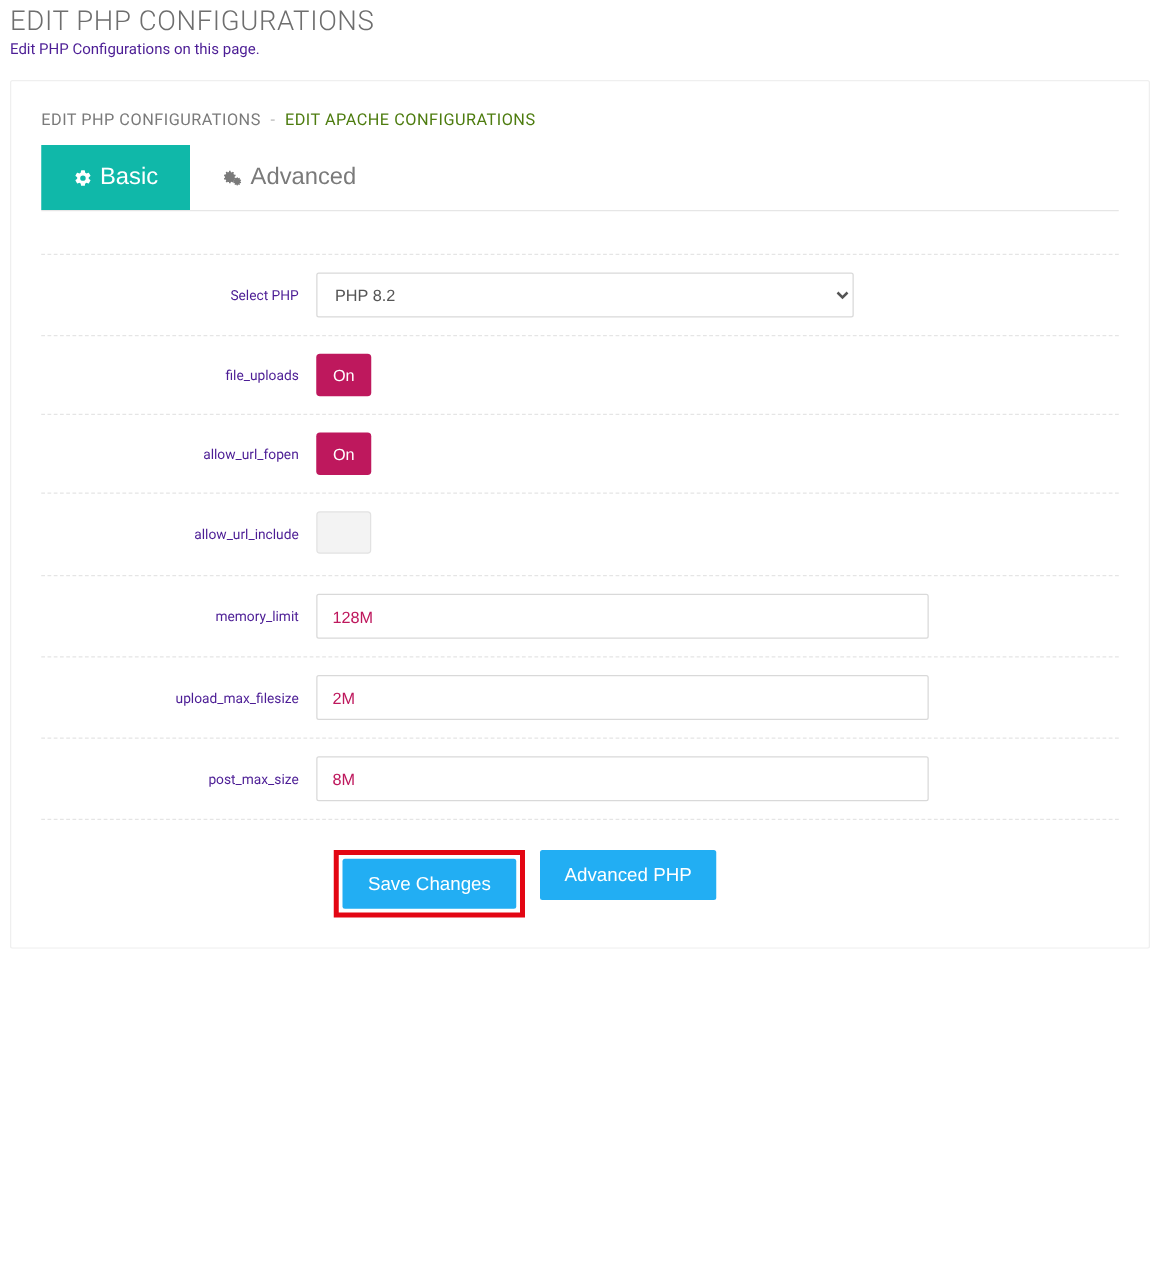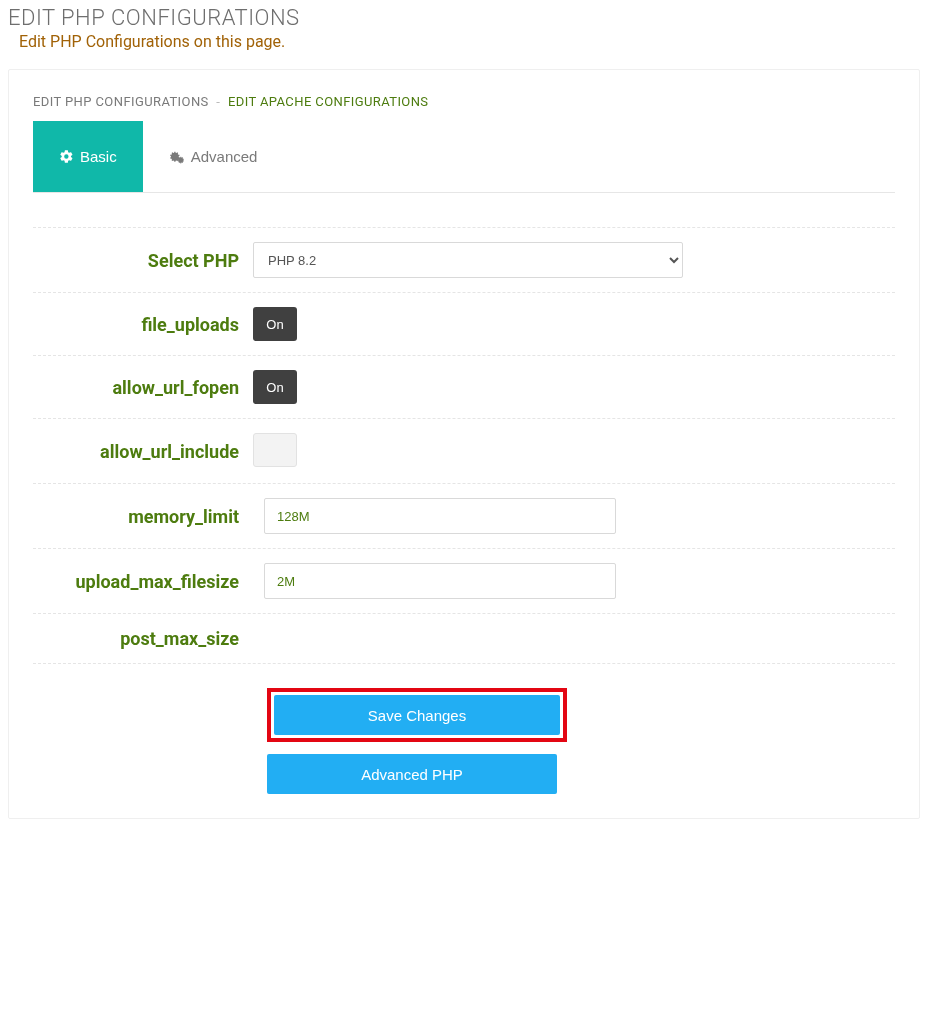--- a/index.html
+++ b/index.html
@@ -18,24 +18,23 @@
       padding: 5px 8px 18px 8px;
     }
     .page-title {
       font-size: 22px;
       font-weight: 300;
       color: #6e6e6e;
       letter-spacing: 0.5px;
       text-transform: uppercase;
     }
     .page-subtitle {
-      font-size: 16px;
-      color: #a16207;
+      font-size: 12px;
+      color: #4c1d95;
       margin-top: 2px;
-      margin-left: 11px;
     }
     .panel {
       margin: 0 8px;
       border: 1px solid #efefef;
       border-radius: 2px;
       background: #fff;
       padding: 24px 24px;
     }
     .breadcrumb {
       font-size: 13px;
@@ -48,22 +47,22 @@
     .breadcrumb .bc-sep { color: #b8b8b8; padding: 0 4px; }
     .breadcrumb .bc-link { color: #4d7c0f; }
     .tabs {
       display: flex;
       border-bottom: 1px solid #e6e6e6;
     }
     .tab {
       display: flex;
       align-items: center;
       gap: 6px;
-      padding: 27px 26px;
-      font-size: 15px;
+      padding: 15px 26px;
+      font-size: 19px;
       color: #7a7a7a;
       cursor: pointer;
       background: #fff;
       border: none;
     }
     .tab.active {
       background: #10b8a9;
       color: #fff;
     }
     .tab .icon { display:inline-flex; }
@@ -73,72 +72,70 @@
     .form-row {
       display: flex;
       align-items: center;
       padding: 14px 0;
       border-bottom: 1px dashed #e5e5e5;
     }
     .form-row:first-child { border-top: 1px dashed #e5e5e5; }
     .form-label {
       width: 220px;
       text-align: right;
-      font-size: 18px;
-      font-weight: 700;
-      color: #4d7c0f;
+      font-size: 11px;
+      font-weight: 400;
+      color: #4c1d95;
       padding-right: 14px;
     }
     .form-control {
       flex: 0 0 auto;
     }
     .select-php {
       width: 430px;
       height: 36px;
       border: 1px solid #d9d9d9;
       border-radius: 2px;
       padding: 0 10px;
       font-size: 13px;
       color: #555;
       background: #fff;
     }
     .text-input {
-      width: 352px;
+      width: 490px;
       height: 36px;
       border: 1px solid #d9d9d9;
       border-radius: 2px;
       padding: 0 12px;
       font-size: 13px;
-      color: #4d7c0f;
-      background: #fff;
-      margin-left: 11px;
+      color: #be185d;
+      background: #fff;
     }
     .toggle {
       min-width: 44px;
       height: 34px;
       border-radius: 3px;
       display: inline-flex;
       align-items: center;
       justify-content: center;
       font-size: 13px;
       color: #fff;
       padding: 0 12px;
       cursor: pointer;
       border: none;
     }
-    .toggle.on  { background: #404040; }
+    .toggle.on  { background: #be185d; }
     .toggle.off { background: #f3f3f3; border:1px solid #e2e2e2; }
     .highlight-red {
       outline: 4px solid #e30613;
       outline-offset: 0;
     }
     .actions {
       padding: 24px 0 0 234px;
       display: flex;
-      flex-direction: column;
       gap: 12px;
       width: 540px;
     }
     .btn {
       width: 290px;
       height: 40px;
       border: none;
       border-radius: 2px;
       color: #fff;
       font-size: 15px;
@@ -233,20 +230,23 @@
 
     <div class="form-row">
       <div class="form-label">upload_max_filesize</div>
       <div class="form-control">
         <input type="text" class="text-input" value="2M" style="">
       </div>
     </div>
 
     <div class="form-row">
       <div class="form-label">post_max_size</div>
+      <div class="form-control">
+        <input type="text" class="text-input" value="8M" style="">
+      </div>
     </div>
 
 
     <div class="actions">
       <div class="btn-highlight-wrap">
         <button class="btn btn-primary">Save Changes</button>
       </div>
       <button class="btn btn-primary">Advanced PHP</button>
     </div>
 

